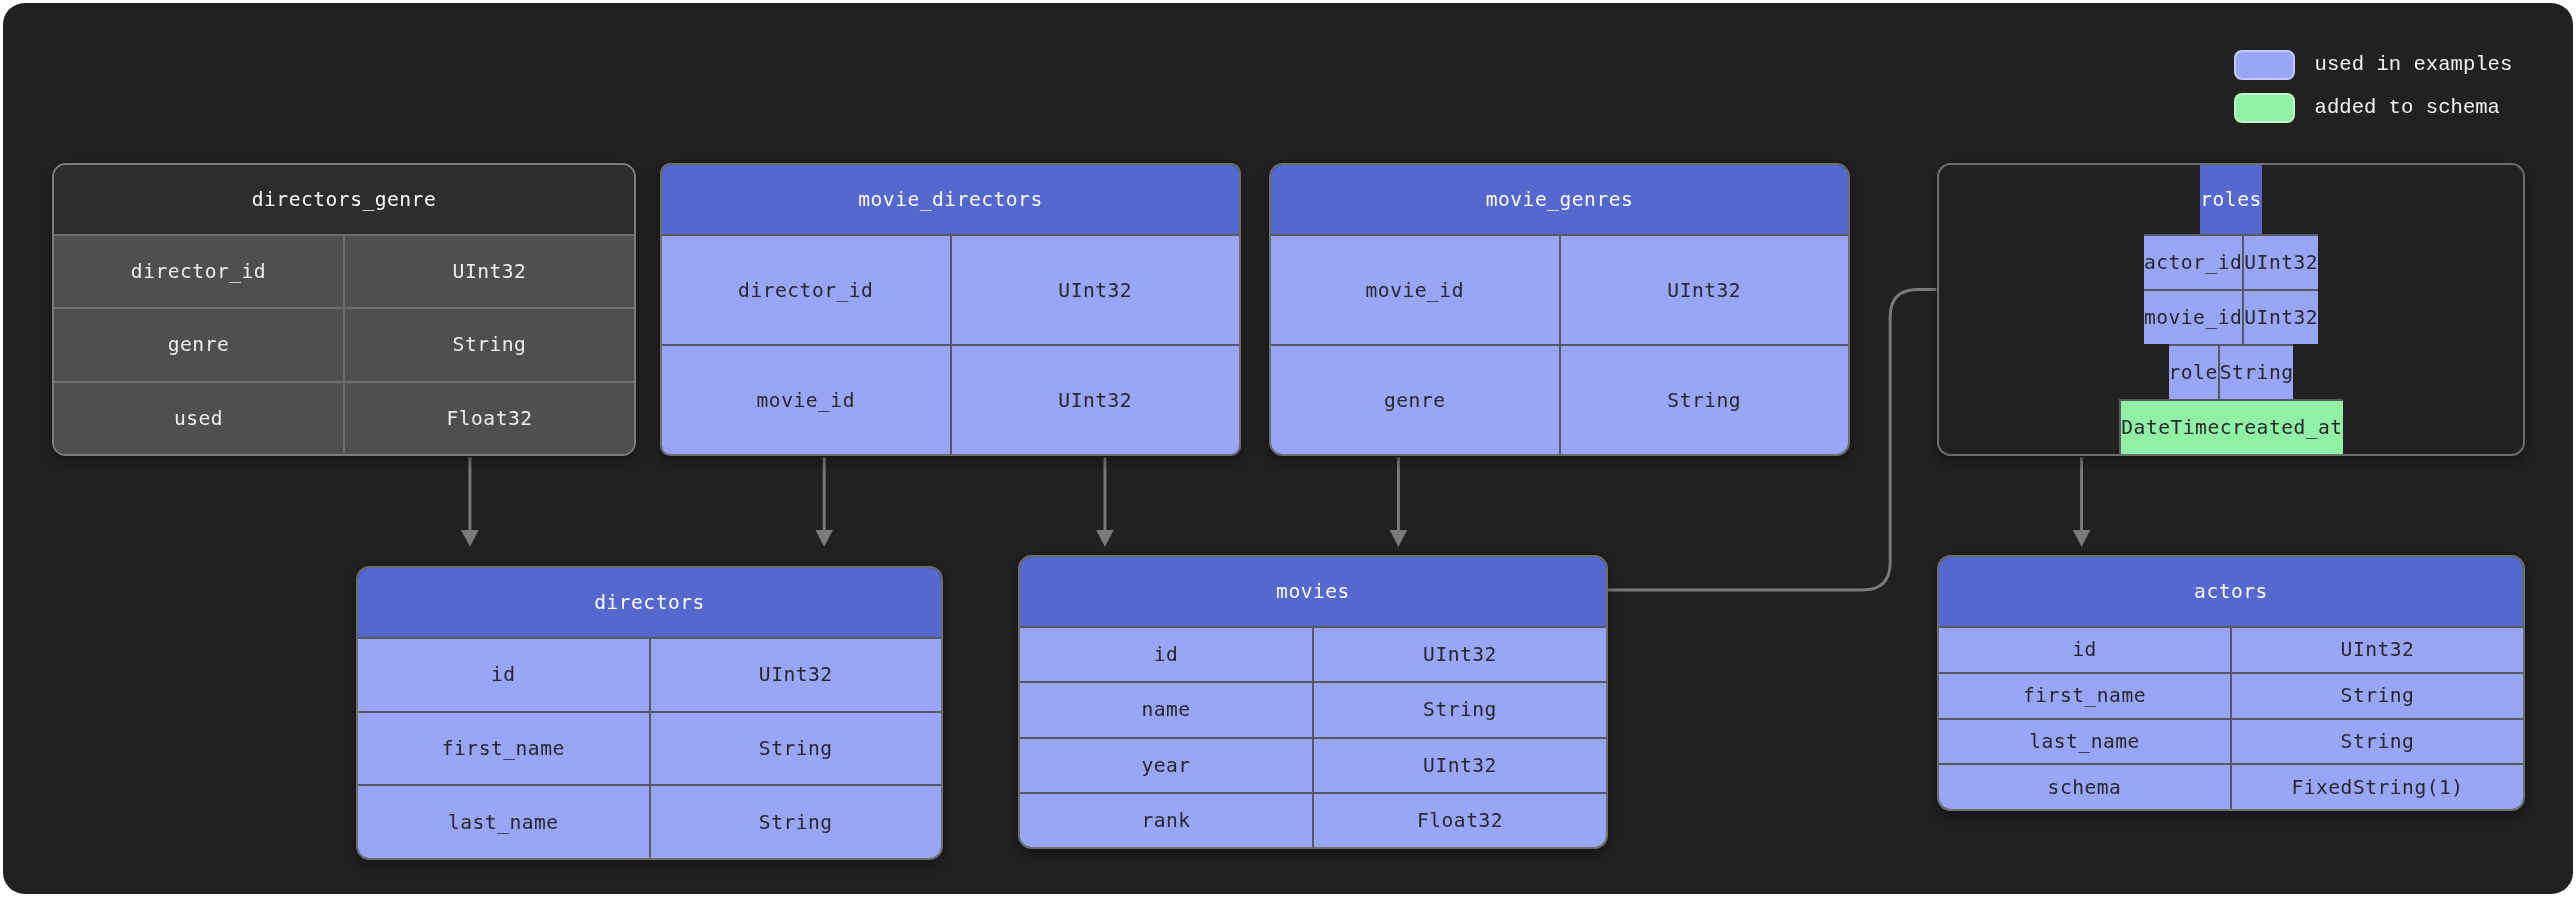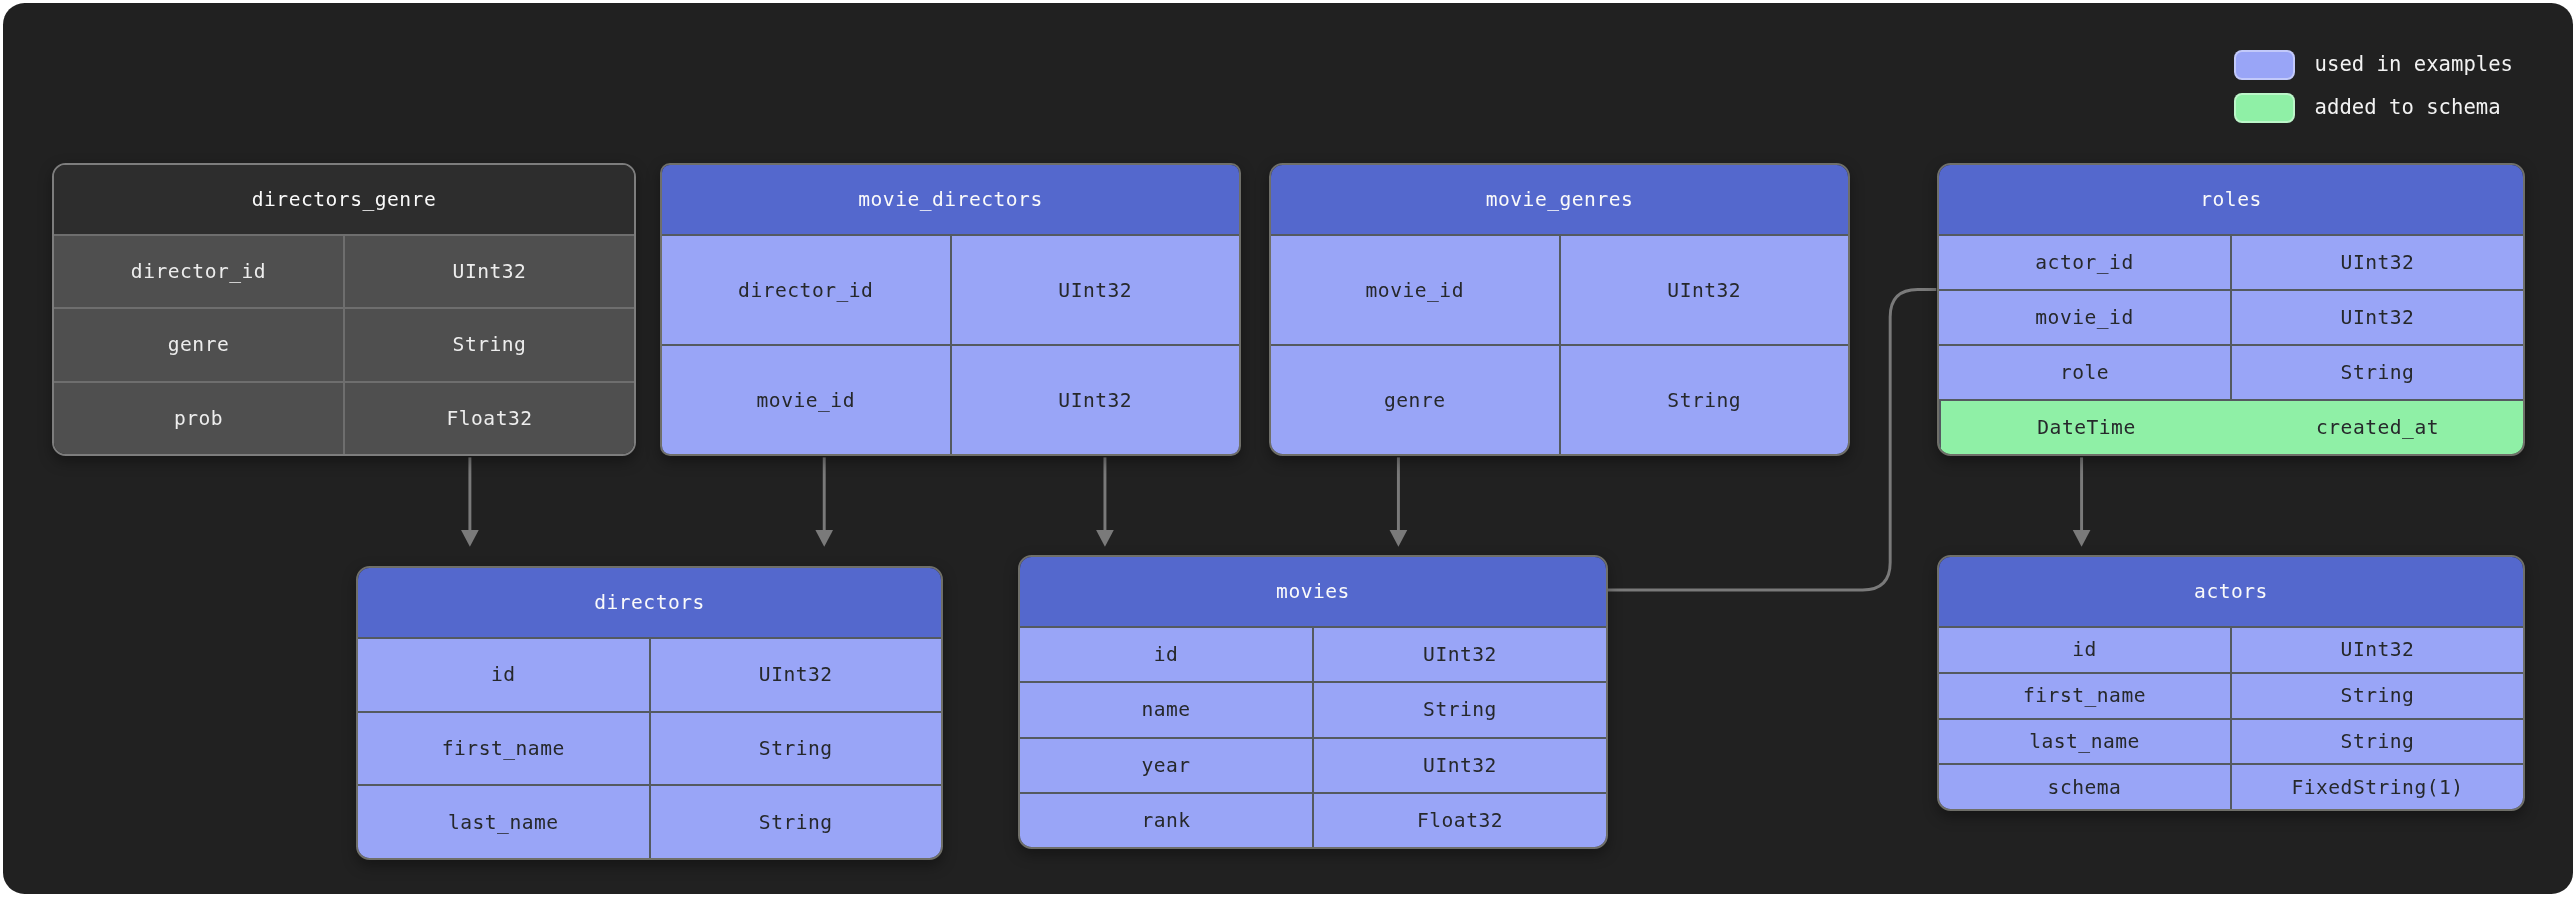--- a/index.html
+++ b/index.html
@@ -3,21 +3,21 @@
 <meta charset="utf-8">
 <style>
   html,body{margin:0;padding:0;background:var(--page-bg,#ffffff);}
   .canvas{position:relative;width:2576px;height:904px;overflow:hidden;
           font-family:"DejaVu Sans Mono","Liberation Mono",monospace;}
   .panel{position:absolute;left:2.9px;top:2.9px;width:2570px;height:891px;
          background:var(--panel-bg,#212121);border-radius:21.6px;}
 
   
   .legend{position:absolute;left:2234px;top:50px;}
-  .legend-row{display:flex;align-items:flex-end;height:29.5px;margin-bottom:13.7px;}
+  .legend-row{display:flex;align-items:flex-end;height:29.5px;margin-bottom:13.7px;font-family:Liberation Mono, monospace;}
   .swatch{width:61px;height:29.5px;border-radius:7.9px;box-sizing:border-box;
           border:2px solid rgba(255,255,255,0.40);margin-right:19.6px;flex:0 0 auto;}
   .swatch.blue{background:var(--row-blue,#99a5f7);}
   .swatch.green{background:var(--row-green,#8ff0a6);}
   .legend-label{color:#f2f2f2;font-size:20.6px;line-height:29.5px;white-space:nowrap;}
 
   
   .tbl{position:absolute;display:flex;flex-direction:column;border-radius:13.7px;
        overflow:hidden;box-sizing:border-box;box-shadow:0 5.9px 13.7px rgba(0,0,0,0.35);}
   .tbl.blue{--div:#545a60;--rowbg:var(--row-blue,#99a5f7);--hdr:var(--header-blue,#5468cd);
@@ -28,21 +28,21 @@
          background:var(--hdr);color:#fafafa;font-size:19.6px;letter-spacing:0.5px;}
   .trow{flex:1 1 0;display:flex;border-top:2.9px solid var(--div);background:var(--rowbg);}
   .trow.green{background:var(--row-green,#8ff0a6);}
   .cell{flex:1 1 0;display:flex;align-items:center;justify-content:center;
         color:var(--celltxt);font-size:19.6px;letter-spacing:0.5px;}
   .cell.type{border-left:2.9px solid var(--div);}
 
   #t-directors_genre{left:52px;top:163px;width:584px;height:293px;}
   #t-movie_directors{left:660px;top:163px;width:581px;height:293px;border-radius:10px;}
   #t-movie_genres{left:1269px;top:163px;width:581px;height:293px;text-align:center;}
-  #t-roles{left:1937px;top:163px;width:588px;height:293px;}
+  #t-roles{left:1937px;top:163px;width:588px;height:293px;align-items:center;}
   #t-directors{left:356px;top:555px;width:587px;height:294px;margin-top:11px;}
   #t-movies{left:1018px;top:555px;width:590px;height:294px;}
   #t-actors{left:1937px;top:555px;width:588px;height:256px;}
 
   
   svg.arrows{position:absolute;left:0;top:0;pointer-events:none;}
   .arrow-line{stroke:var(--arrow,#7a7a7a);stroke-width:3;fill:none;}
   .arrow-head{fill:var(--arrow,#7a7a7a);stroke:none;}
 </style>
 </head>
@@ -93,21 +93,21 @@
     <div class="thead">directors_genre</div>
     <div class="trow">
       <div class="cell name">director_id</div>
       <div class="cell type">UInt32</div>
     </div>
     <div class="trow">
       <div class="cell name">genre</div>
       <div class="cell type">String</div>
     </div>
     <div class="trow">
-      <div class="cell name">prob</div>
+      <div class="cell name">used</div>
       <div class="cell type">Float32</div>
     </div>
   </div>
 
   <div class="tbl blue" id="t-movie_directors">
     <div class="thead">movie_directors</div>
     <div class="trow">
       <div class="cell name">director_id</div>
       <div class="cell type">UInt32</div>
     </div>

